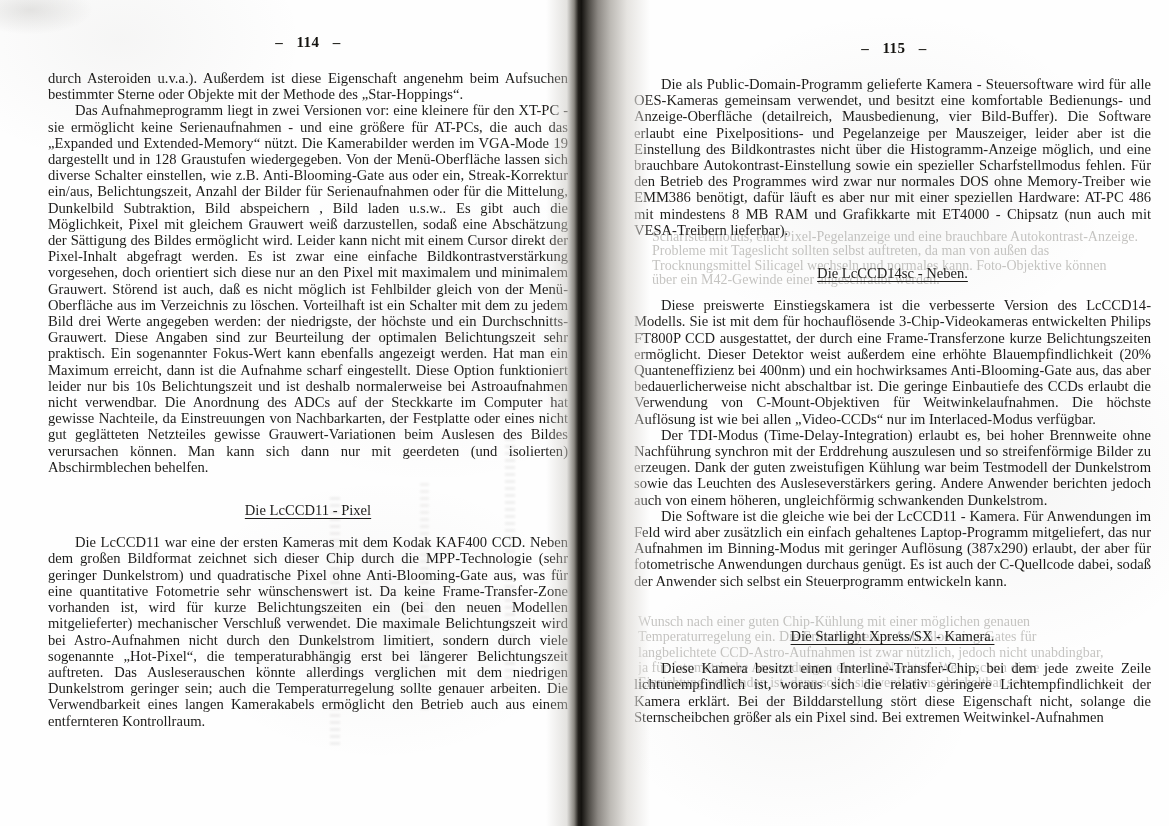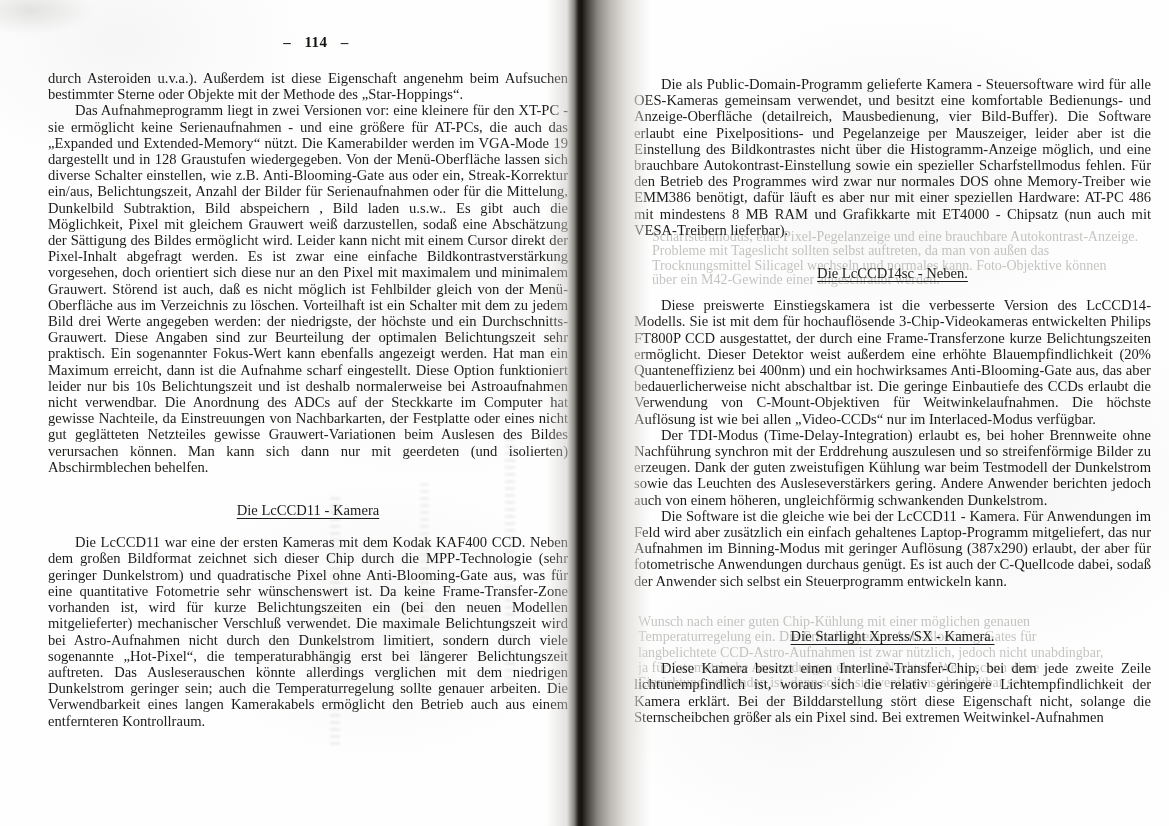--- a/index.html
+++ b/index.html
@@ -36,21 +36,21 @@
       #8d8984 50%,
       #bdbab5 62%,
       #e6e4e1 78%,
       rgba(255,255,255,0) 100%);
   }
   .page-header {
     position:absolute; width:520px; text-align:center;
     font-weight:bold; font-size:15px; letter-spacing:0.5px; word-spacing:9px;
     color:#14130f; z-index:2;
   }
-  .header-left { left:56px; top:34px; }
+  .header-left { left:48px; top:34px; }
   .header-right { left:42px; top:40px; }
   .textcol {
     position:absolute; z-index:2;
     text-align:justify; font-size:14.6px; line-height:16.2px;
     color:#1d1c1a;
   }
   .textcol-left  { left:48px; top:70px; width:520px; }
   .textcol-right { left:42px; top:76px; width:517px; }
   .para { margin:0; }
   .para.indent { text-indent:27px; }
@@ -91,30 +91,31 @@
 <div class="scan">
 
   <div class="corner-smudge"></div>
 
   <div class="page page-left">
     <div class="page-header header-left">– 114 –</div>
 
     <div class="textcol textcol-left">
       <p class="para">durch Asteroiden u.v.a.). Außerdem ist diese Eigenschaft angenehm beim Aufsuchen bestimmter Sterne oder Objekte mit der Methode des „Star-Hoppings“.</p>
       <p class="para indent">Das Aufnahmeprogramm liegt in zwei Versionen vor: eine kleinere für den XT-PC - sie ermöglicht keine Serienaufnahmen - und eine größere für AT-PCs, die auch das „Expanded und Extended-Memory“ nützt. Die Kamerabilder werden im VGA-Mode 19 dargestellt und in 128 Graustufen wiedergegeben. Von der Menü-Oberfläche lassen sich diverse Schalter einstellen, wie z.B. Anti-Blooming-Gate aus oder ein, Streak-Korrektur ein/aus, Belichtungszeit, Anzahl der Bilder für Serienaufnahmen oder für die Mittelung, Dunkelbild Subtraktion, Bild abspeichern , Bild laden u.s.w.. Es gibt auch die Möglichkeit, Pixel mit gleichem Grauwert weiß darzustellen, sodaß eine Abschätzung der Sättigung des Bildes ermöglicht wird. Leider kann nicht mit einem Cursor direkt der Pixel-Inhalt abgefragt werden. Es ist zwar eine einfache Bildkontrastverstärkung vorgesehen, doch orientiert sich diese nur an den Pixel mit maximalem und minimalem Grauwert. Störend ist auch, daß es nicht möglich ist Fehlbilder gleich von der Menü-Oberfläche aus im Verzeichnis zu löschen. Vorteilhaft ist ein Schalter mit dem zu jedem Bild drei Werte angegeben werden: der niedrigste, der höchste und ein Durchschnitts-Grauwert. Diese Angaben sind zur Beurteilung der optimalen Belichtungszeit sehr praktisch. Ein sogenannter Fokus-Wert kann ebenfalls angezeigt werden. Hat man ein Maximum erreicht, dann ist die Aufnahme scharf eingestellt. Diese Option funktioniert leider nur bis 10s Belichtungszeit und ist deshalb normalerweise bei Astroaufnahmen nicht verwendbar. Die Anordnung des ADCs auf der Steckkarte im Computer hat gewisse Nachteile, da Einstreuungen von Nachbarkarten, der Festplatte oder eines nicht gut geglätteten Netzteiles gewisse Grauwert-Variationen beim Auslesen des Bildes verursachen können. Man kann sich dann nur mit geerdeten (und isolierten) Abschirmblechen behelfen.</p>
-      <p class="para section-heading"><span class="u">Die LcCCD11 - Kamera</span></p>
+      <p class="para section-heading"><span class="u">Die LcCCD11 - Pixel</span></p>
       <p class="para indent">Die LcCCD11 war eine der ersten Kameras mit dem Kodak KAF400 CCD. Neben dem großen Bildformat zeichnet sich dieser Chip durch die MPP-Technologie (sehr geringer Dunkelstrom) und quadratische Pixel ohne Anti-Blooming-Gate aus, was für eine quantitative Fotometrie sehr wünschenswert ist. Da keine Frame-Transfer-Zone vorhanden ist, wird für kurze Belichtungszeiten ein (bei den neuen Modellen mitgelieferter) mechanischer Verschluß verwendet. Die maximale Belichtungszeit wird bei Astro-Aufnahmen nicht durch den Dunkelstrom limitiert, sondern durch viele sogenannte „Hot-Pixel“, die temperaturabhängig erst bei längerer Belichtungszeit auftreten. Das Ausleserauschen könnte allerdings verglichen mit dem niedrigen Dunkelstrom geringer sein; auch die Temperaturregelung sollte genauer arbeiten. Die Verwendbarkeit eines langen Kamerakabels ermöglicht den Betrieb auch aus einem entfernteren Kontrollraum.</p>
     </div>
 
     <div class="vbleed vbleed-1"></div>
     <div class="vbleed vbleed-2"></div>
     <div class="vbleed vbleed-3"></div>
   </div>
 
   <div class="page page-right">
+    <div class="page-header header-right">– 115 –</div>
 
     <div class="bleed bleed-upper">
       <div>Scharfstellmodus, eine Pixel-Pegelanzeige und eine brauchbare Autokontrast-Anzeige.</div>
       <div>Probleme mit Tageslicht sollten selbst auftreten, da man von außen das</div>
       <div>Trocknungsmittel Silicagel wechseln und normales kann. Foto-Objektive können</div>
       <div>über ein M42-Gewinde einer angeschraubt werden.</div>
     </div>
     <div class="bleed bleed-lower">
       <div>Wunsch nach einer guten Chip-Kühlung mit einer möglichen genauen</div>
       <div>Temperaturregelung ein. Die Erfindung eines Anti-Blooming-Gates für</div>

